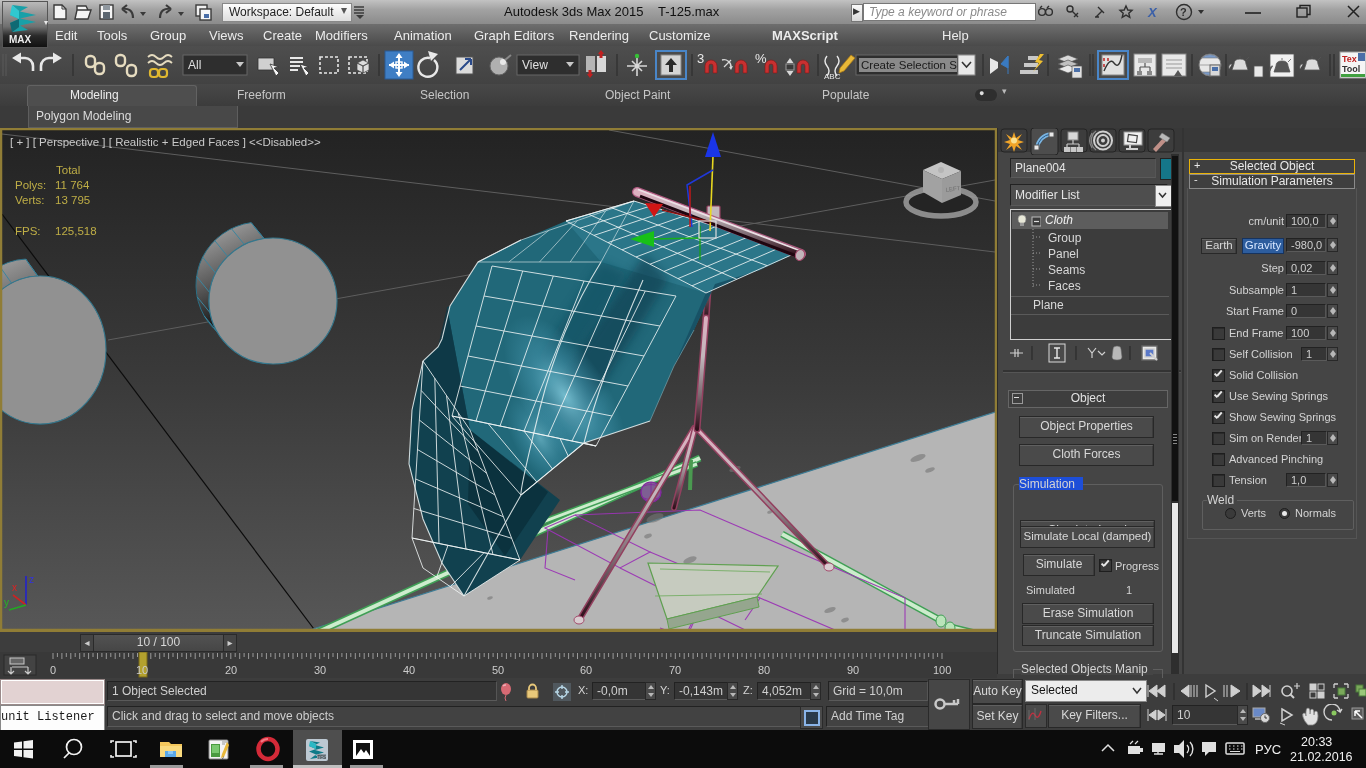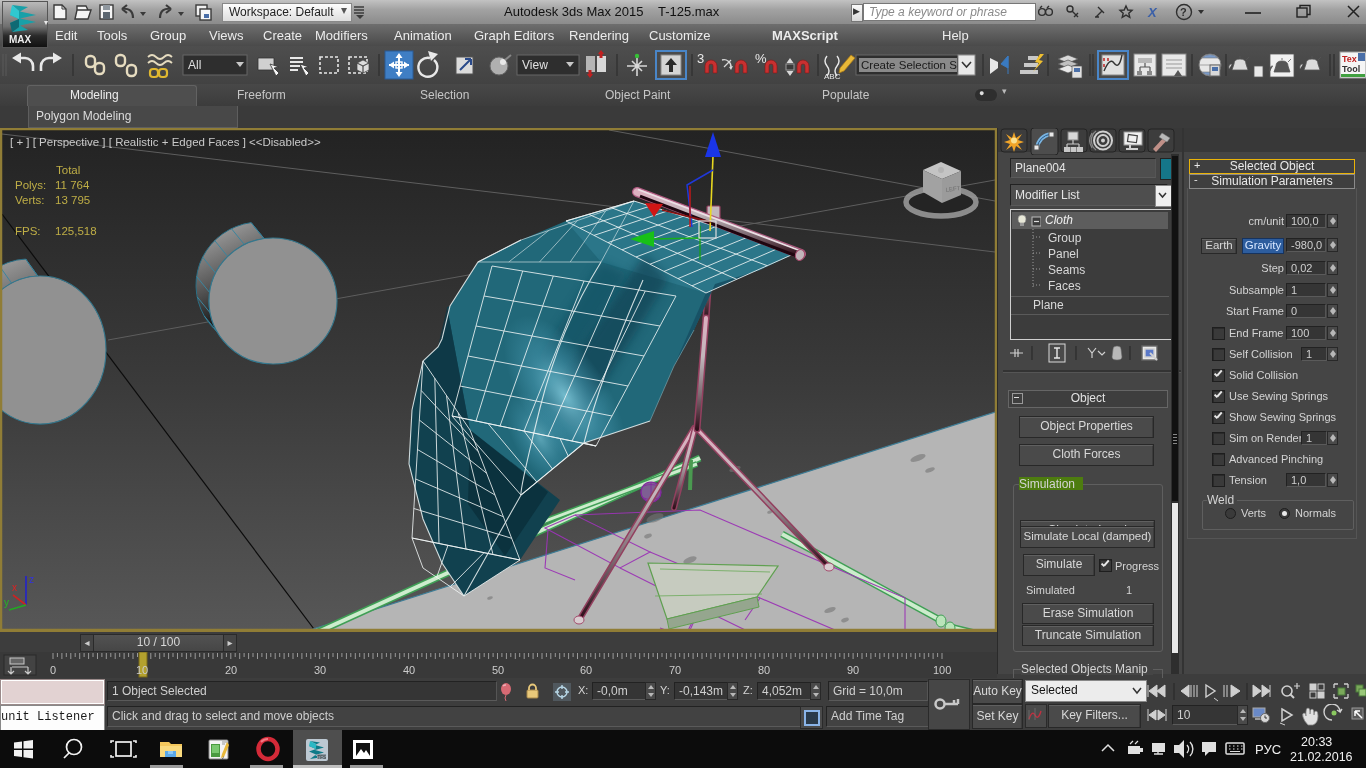--- a/index.html
+++ b/index.html
@@ -605,21 +605,21 @@
     </svg>
     <div class="abs" style="left:5px;top:242px;width:178px;height:2px;background:#333;box-shadow:0 1px 0 #555;"></div>
 
     <div class="abs" style="left:10px;top:262px;width:158px;height:16px;background:#3e3e3e;border:1px solid #666;color:#e2e2e2;font-size:12px;text-align:center;line-height:15px;">Object</div>
     <div class="abs" style="left:14px;top:265px;width:9px;height:9px;border:1px solid #999;background:#3e3e3e;">
         <div style="position:absolute;left:1px;top:3px;width:5px;height:1px;background:#ddd;"></div>
       </div>
     <div class="btn" style="left:21px;top:288px;width:133px;height:20px;line-height:19px;">Object Properties</div>
     <div class="btn" style="left:21px;top:316px;width:133px;height:20px;line-height:19px;">Cloth Forces</div>
     <div class="abs" style="left:15px;top:356px;width:148px;height:166px;border:1px solid #5f5f5f;border-radius:3px;"></div>
-    <div class="abs" style="left:21px;top:349px;width:64px;height:13px;background:#4d7c0f;color:#d4d4d4;font-size:12px;">Simulation</div>
+    <div class="abs" style="left:21px;top:349px;width:64px;height:13px;background:#1d4ed8;color:#d4d4d4;font-size:12px;">Simulation</div>
     <div class="btn" style="left:22px;top:392px;width:133px;height:20px;line-height:19px;">Simulate Local</div>
     <div class="btn" style="left:22px;top:398px;width:133px;height:20px;line-height:19px;font-size:11.5px;">Simulate Local (damped)</div>
     <div class="btn" style="left:25px;top:426px;width:70px;height:20px;line-height:19px;">Simulate</div>
     <div class="chk on" style="left:101px;top:431px;"></div>
     <span class="lbl" style="left:117px;top:432px;">Progress</span>
     <span class="lbl" style="left:28px;top:456px;">Simulated</span>
       <span class="lbl" style="left:128px;top:456px;">1</span>
     <div class="btn" style="left:24px;top:475px;width:130px;height:19px;line-height:18px;">Erase Simulation</div>
     <div class="btn" style="left:24px;top:497px;width:130px;height:19px;line-height:18px;">Truncate Simulation</div>
     <div class="abs" style="left:15px;top:541px;width:148px;height:10px;border:1px solid #5f5f5f;border-bottom:none;"></div>

